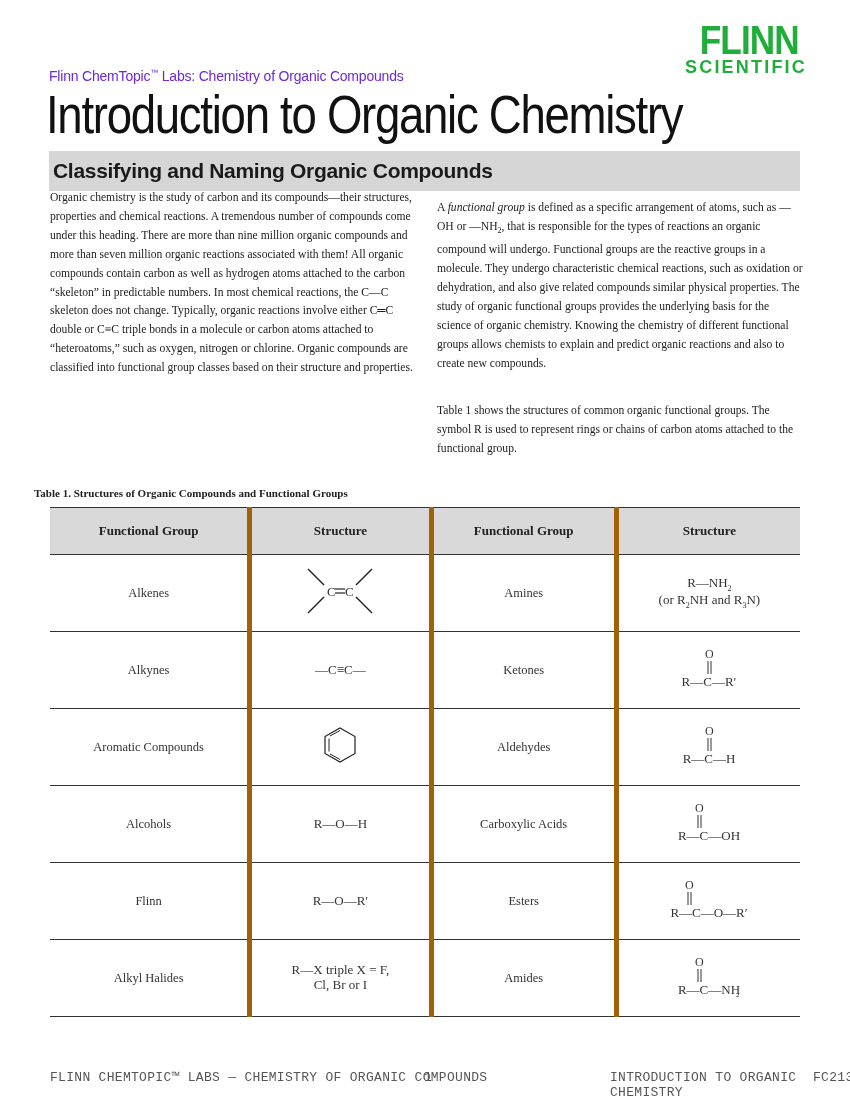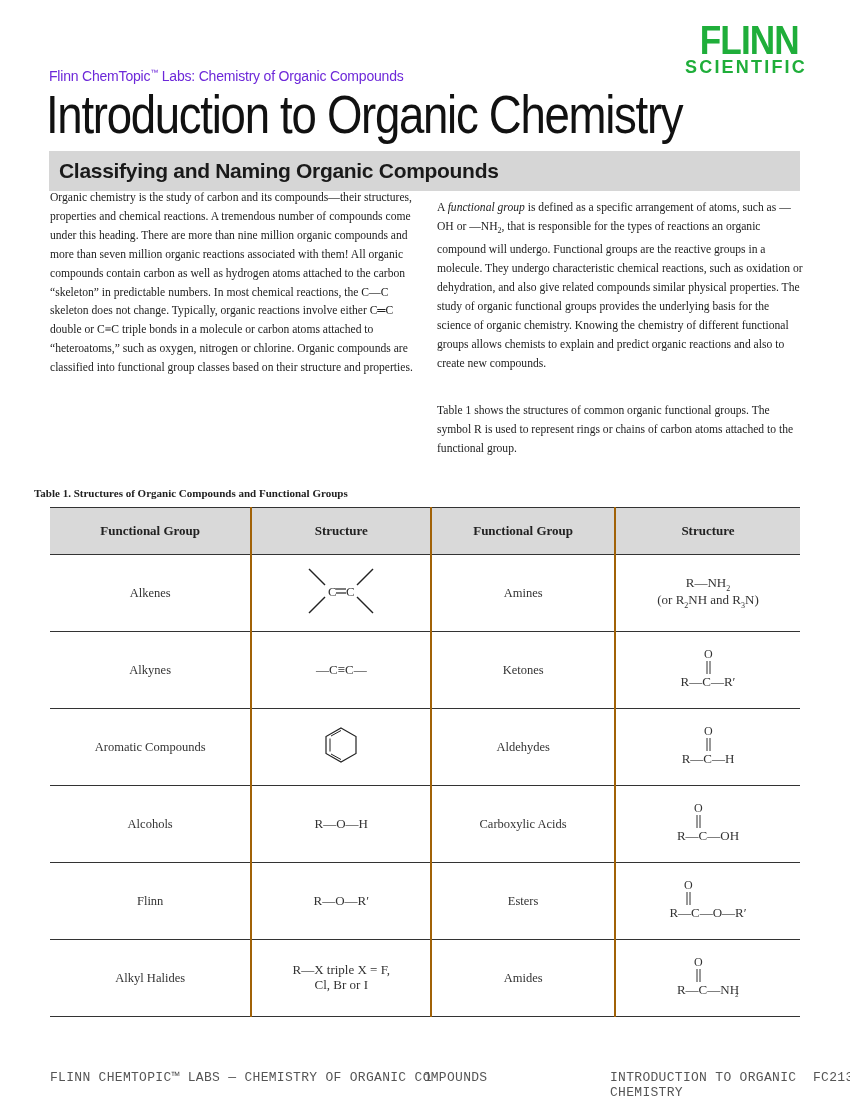--- a/index.html
+++ b/index.html
@@ -5,29 +5,29 @@
   html, body { margin:0; padding:0; background:#fff; }
   body { width:850px; height:1100px; position:relative; overflow:hidden; color:#222; font-family:"Liberation Serif", serif; }
   .abs { position:absolute; }
   .series { left:49px; top:68px; font-family:"Liberation Sans", sans-serif; font-size:14px; color:#6d28d9; letter-spacing:-0.2px; }
   .series sup { font-size:8px; }
   .title { left:46px; top:84px; font-family:"Liberation Sans", sans-serif; font-size:53px; color:#111; letter-spacing:-1.5px; transform:scaleX(0.86); transform-origin:left top; white-space:nowrap; }
   .logo { left:672px; top:22px; width:135px; text-align:right; color:#1fae3a; font-family:"Liberation Sans", sans-serif; font-weight:bold; }
   .logo .l1 { font-size:40px; line-height:36px; letter-spacing:-1px; transform:scaleX(0.88); }
   .logo .l2 { font-size:18px; letter-spacing:2.2px; line-height:18px; }
   .band { left:49px; top:151px; width:751px; height:40px; background:#d6d6d6; }
-  .band span { display:block; padding-left:10px; line-height:40px; font-family:"Liberation Sans", sans-serif; font-weight:bold; font-size:21px; color:#1a1a1a; letter-spacing:-0.3px; }
+  .band span { display:block; padding-left:4px; line-height:40px; font-family:"Liberation Sans", sans-serif; font-weight:bold; font-size:21px; color:#1a1a1a; letter-spacing:-0.3px; }
   .para { font-size:11.6px; line-height:18.9px; color:#222; text-align:left; }
   .p1 { left:50px; top:189px; width:370px; }
   .p2 { left:437px; top:199px; width:366px; }
   .p3 { left:437px; top:402px; width:366px; }
   .caption { left:34px; top:487px; font-size:11px; font-weight:bold; color:#222; }
   table.ft { position:absolute; left:50px; top:507px; width:750px; border-collapse:collapse; font-size:12.5px; }
   .ft th, .ft td { border-top:1px solid #333; border-bottom:1px solid #333; text-align:center; vertical-align:middle; }
-  .ft th + th, .ft td + td { border-left:2px solid #a16207; }
+  .ft th + th, .ft td + td { border-left:5px solid #a16207; }
   .ft th { height:44px; background:#d9d9d9; font-weight:bold; font-size:13px; color:#222; }
   .ft td { height:74px; color:#333; } 
   .chem { display:inline-block; line-height:1.1; font-size:13px; }
   sub { font-size:8px; }
   .footer { top:1070px; font-family:Liberation Mono, monospace; font-size:13px; color:#555; letter-spacing:0.3px; }
 </style>
 </head>
 <body>
 
 <div class="abs series"><span>Flinn ChemTopic</span><sup>™</sup><span> Labs: Chemistry of Organic Compounds</span></div>

